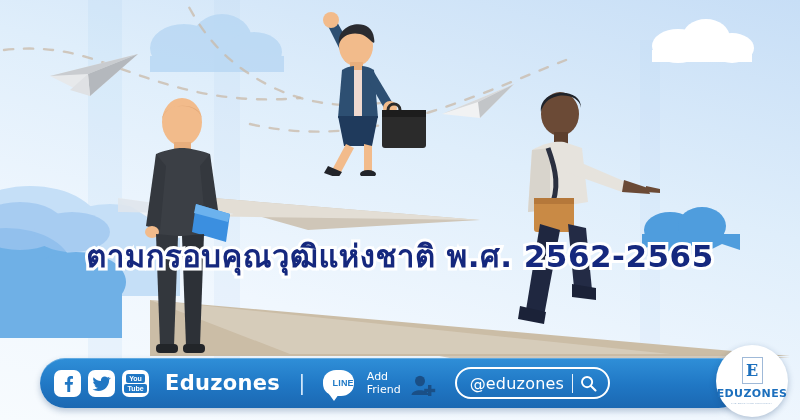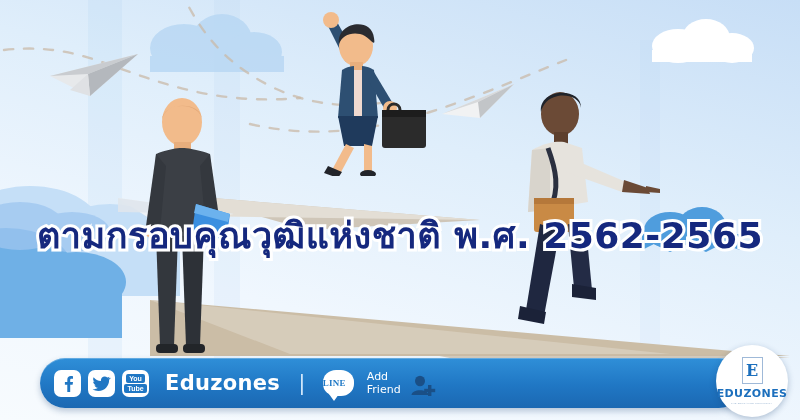--- a/index.html
+++ b/index.html
@@ -46,21 +46,21 @@
     font-weight:bold;
     color:#15287e;
     letter-spacing:.5px;
     white-space:nowrap;
     -webkit-text-stroke:6px #ffffff;
     paint-order:stroke fill;
     text-shadow:
       0 0 2px #fff, 0 0 2px #fff;
   }
   .headline.l1{ top:148px; font-size:50px; line-height:58px; }
-  .headline.l2{ top:214px; font-size:36px; line-height:44px; }
+  .headline.l2{ top:234px; font-size:31px; line-height:44px; }
 
   
   .footer-wrap{
     position:absolute; left:0; bottom:0; width:800px; height:78px;
   }
   .footer-bar{
     position:absolute; left:40px; top:16px;
     width:704px; height:50px;
     background:linear-gradient(180deg,#2f8fd8 0%,#2077c4 55%,#1b68b2 100%);
     border-radius:25px;
@@ -82,23 +82,22 @@
     font-family:"DejaVu Sans","Liberation Sans",sans-serif;
   }
   .divider{
     color:#cfe6fa; font-size:22px; font-weight:400;
     margin:0 11px 0 12px;
   }
   .line-badge{
     width:31px; height:26px; background:#fff;
     border-radius:13px/12px;
     position:relative;
-    display:flex; align-items:center; justify-content:flex-start;
+    display:flex; align-items:center; justify-content:flex-end;
     flex:0 0 auto;
-    font-family:Liberation Serif, serif;
   }
   .line-badge:after{
     content:""; position:absolute; left:6px; bottom:-5px;
     width:0; height:0;
     border-left:5px solid transparent;
     border-right:5px solid transparent;
     border-top:7px solid #fff;
   }
   .line-badge span{
     color:#1f79c6; font-size:9px; font-weight:bold; letter-spacing:.2px;
@@ -376,20 +375,28 @@
           <div>Friend</div>
         </div>
 
         <svg class="person-plus" width="26" height="24" viewBox="0 0 26 24">
           <ellipse cx="10" cy="8" rx="5" ry="5.2" fill="#1a4f86"></ellipse>
           <path d="M1.5 22 C1.5 15.5, 18.5 15.5, 18.5 22 Z" fill="#1a4f86"></path>
           <rect x="18" y="12" width="3.4" height="11" fill="#1a4f86"></rect>
           <rect x="14.2" y="15.8" width="11" height="3.4" fill="#1a4f86"></rect>
         </svg>
 
+        <div class="handle-pill">
+          <span class="htext">@eduzones</span>
+          <span class="hsep"></span>
+          <svg width="17" height="17" viewBox="0 0 18 18">
+            <circle cx="7.5" cy="7.5" r="5.4" fill="none" stroke="#ffffff" stroke-width="2"></circle>
+            <line x1="11.6" y1="11.6" x2="16.4" y2="16.4" stroke="#ffffff" stroke-width="2.2" stroke-linecap="round"></line>
+          </svg>
+        </div>
 
       </div>
     </div>
 
     <div class="logo-badge">
       <div class="logo-e-box">
         <span>E</span>
       </div>
       <div class="logo-word">EDUZONES</div>
       <div class="logo-tag">THE EDUCATION COMMUNITY</div>

